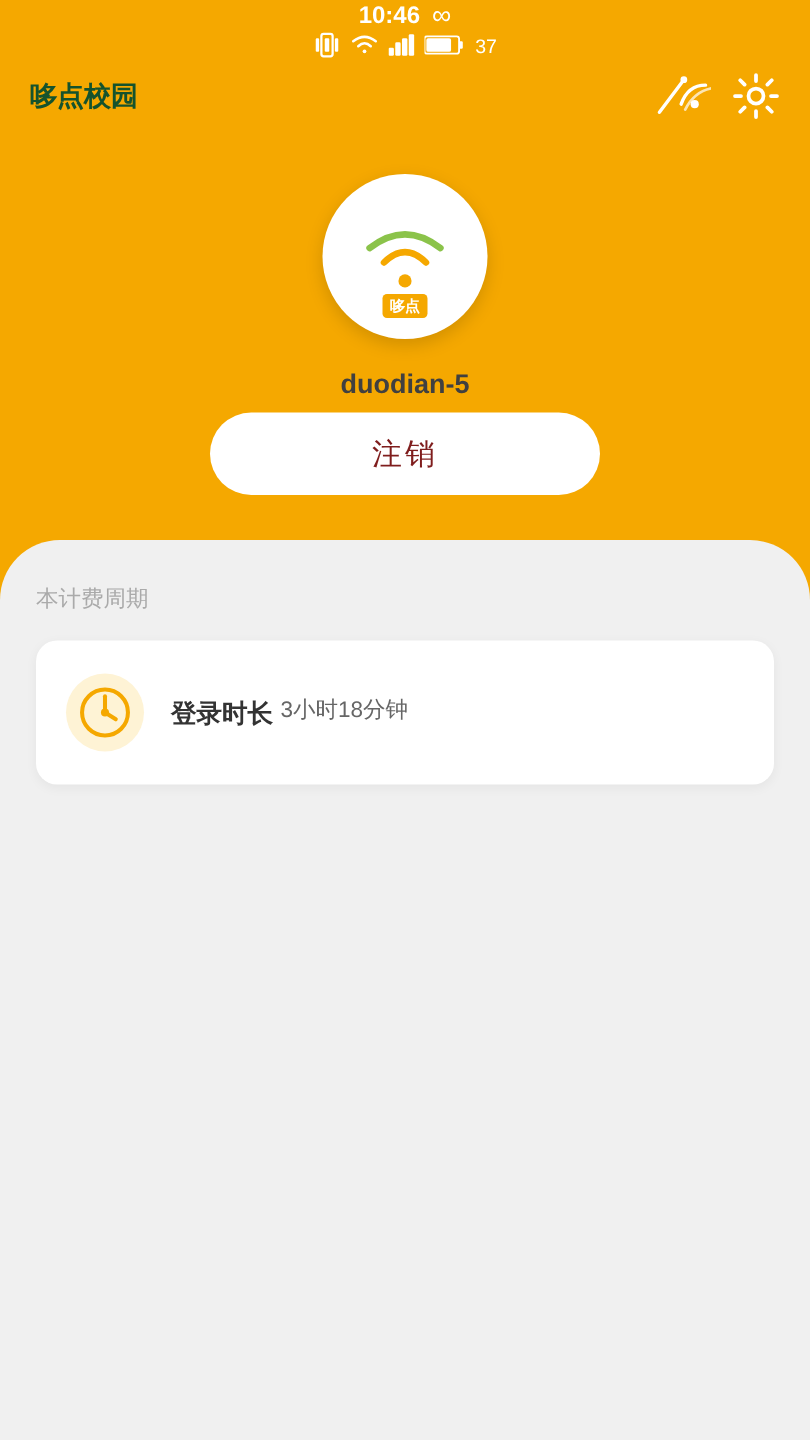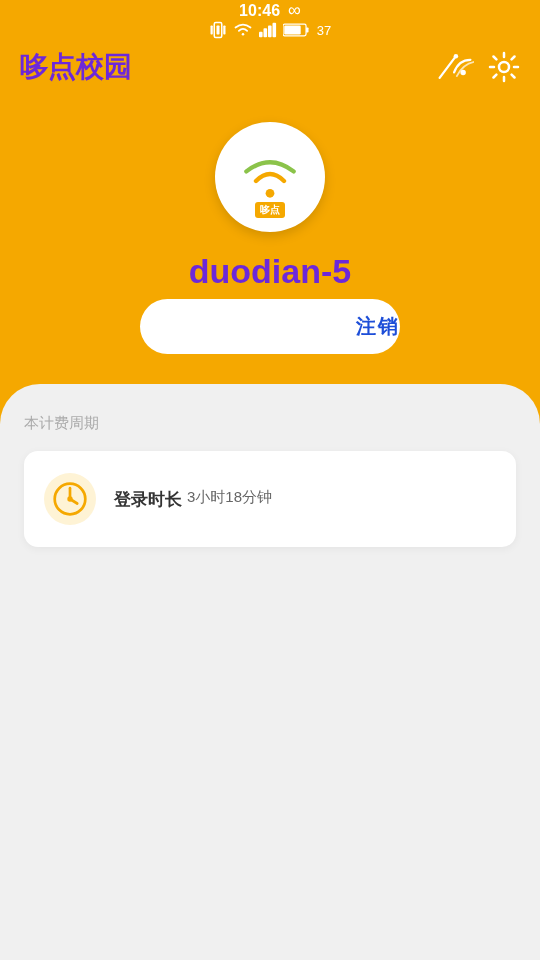--- a/index.html
+++ b/index.html
@@ -59,22 +59,22 @@
     }
 
     
     .app-header {
       display: flex;
       align-items: center;
       justify-content: space-between;
       padding: 12px 20px 16px 20px;
     }
     .app-title {
-      color: #6d28d9;
-      font-size: 28px;
+      color: #14532d;
+      font-size: 18px;
       font-weight: 600;
     }
     .header-icons {
       display: flex;
       align-items: center;
       gap: 14px;
     }
 
     
     .wifi-logo-container {
@@ -106,50 +106,49 @@
       color: white;
       font-size: 10px;
       padding: 1px 5px;
       border-radius: 3px;
       font-weight: 600;
     }
 
     
     .network-name {
       text-align: center;
-      color: #6d28d9;
-      font-size: 34px;
+      color: #404040;
+      font-size: 18px;
       font-weight: 700;
       margin-bottom: 8px;
     }
     .network-subtitle {
       text-align: center;
       color: rgba(255,255,255,0.9);
       font-size: 15px;
       margin-bottom: 28px;
     }
 
     
     .logout-btn-container {
       display: flex;
       justify-content: center;
       margin-bottom: 10px;
     }
     .logout-btn {
       background: white;
-      color: #1d4ed8;
+      color: #7f1d1d;
       border: none;
       border-radius: 50px;
       padding: 14px 0;
       width: 260px;
       font-size: 20px;
-      font-weight: 700;
+      font-weight: 400;
       cursor: pointer;
       letter-spacing: 2px;
-      text-align: right;
     }
 
     
     .bottom-section {
       background: #f0f0f0;
       border-radius: 40px 40px 0 0;
       margin-top: -40px;
       position: relative;
       z-index: 5;
       padding: 30px 24px 30px 24px;

